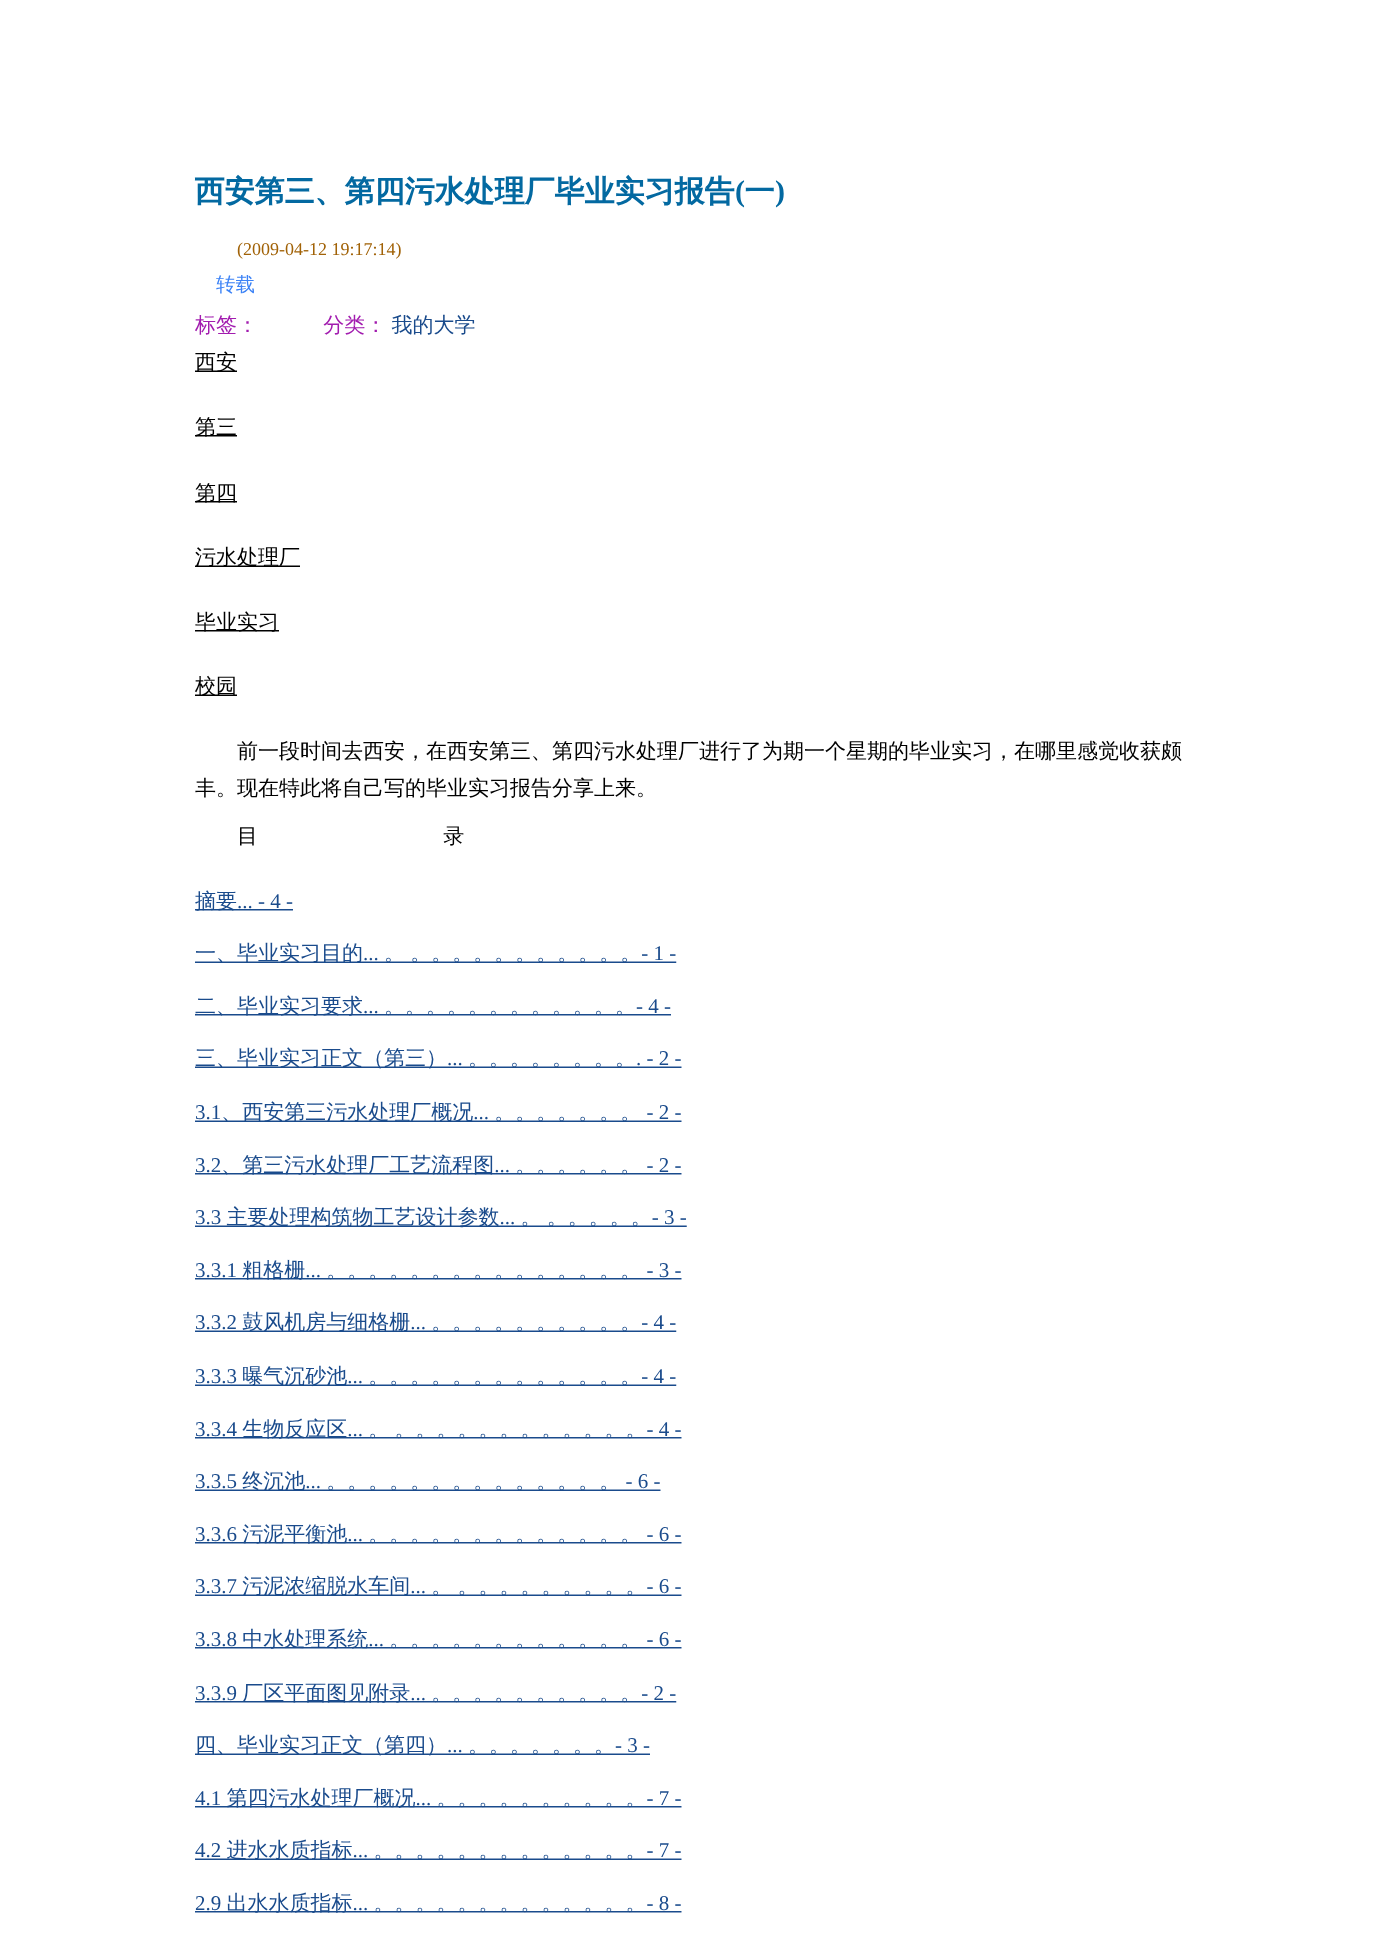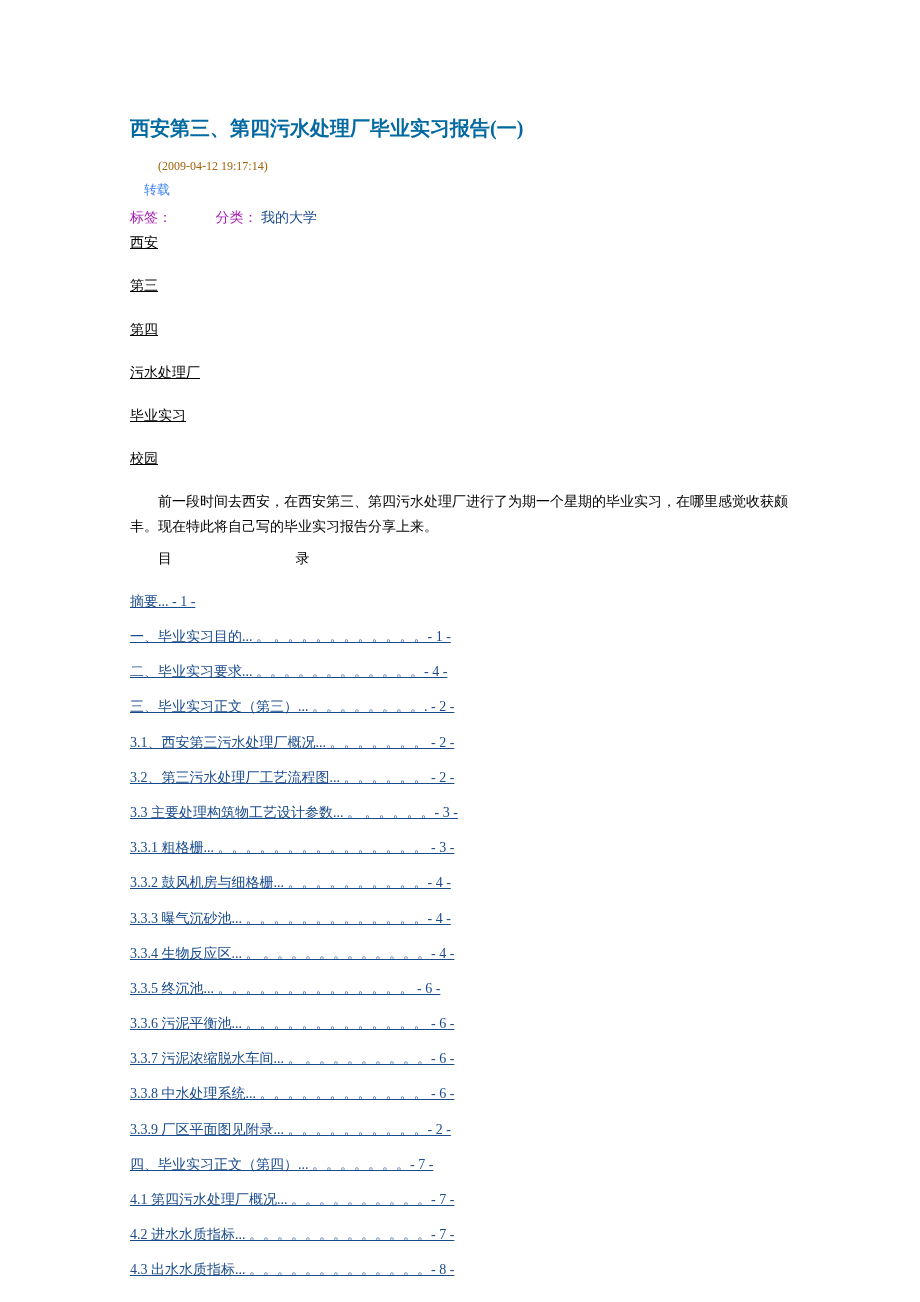--- a/index.html
+++ b/index.html
@@ -100,32 +100,32 @@
 <a class="tag">毕业实习</a>
 <a class="tag">校园</a>
 
 <p class="intro">前一段时间去西安，在西安第三、第四污水处理厂进行了为期一个星期的毕业实习，在哪里感觉收获颇丰。现在特此将自己写的毕业实习报告分享上来。</p>
 
 <div class="toc-heading">
   <span>目</span>
   <span>录</span>
 </div>
 
-<a class="toc-item">摘要... - 1 -</a>
+<a class="toc-item">摘要... - 4 -</a>
 <a class="toc-item">一、毕业实习目的... 。 。。。。。。。。。。。- 1 -</a>
 <a class="toc-item">二、毕业实习要求... 。。。。。。。。。。。。- 4 -</a>
 <a class="toc-item">三、毕业实习正文（第三）... 。。。。。。。。. - 2 -</a>
 <a class="toc-item">3.1、西安第三污水处理厂概况... 。。。。。。。 - 2 -</a>
 <a class="toc-item">3.2、第三污水处理厂工艺流程图... 。。。。。。  - 2 -</a>
 <a class="toc-item">3.3 主要处理构筑物工艺设计参数... 。 。。。。。- 3 -</a>
 <a class="toc-item">3.3.1 粗格栅... 。。。。。。。。。。。。。。。 - 3 -</a>
 <a class="toc-item">3.3.2 鼓风机房与细格栅... 。。。。。。。。。。- 4 -</a>
 <a class="toc-item">3.3.3 曝气沉砂池... 。。。。。。。。。。。。。- 4 -</a>
 <a class="toc-item">3.3.4 生物反应区... 。 。。。。。。。。。。。。- 4 -</a>
 <a class="toc-item">3.3.5 终沉池... 。。。。。。。。。。。。。。  - 6 -</a>
 <a class="toc-item">3.3.6 污泥平衡池... 。。。。。。。。。。。。。 - 6 -</a>
 <a class="toc-item">3.3.7 污泥浓缩脱水车间... 。 。。。。。。。。。- 6 -</a>
 <a class="toc-item">3.3.8 中水处理系统... 。。。。。。。。。。。。 - 6 -</a>
 <a class="toc-item">3.3.9 厂区平面图见附录... 。。。。。。。。。。- 2 -</a>
-<a class="toc-item">四、毕业实习正文（第四）... 。。。。。。。- 7 -</a>
+<a class="toc-item">四、毕业实习正文（第四）... 。。。。。。。- 3 -</a>
 <a class="toc-item">4.1 第四污水处理厂概况... 。。。。。。。。。。- 7 -</a>
 <a class="toc-item">4.2 进水水质指标... 。。。。。。。。。。。。。- 7 -</a>
-<a class="toc-item">4.3 出水水质指标... 。。。。。。。。。。。。。- 8 -</a>
+<a class="toc-item">2.9 出水水质指标... 。。。。。。。。。。。。。- 8 -</a>
 
 </body></html>

